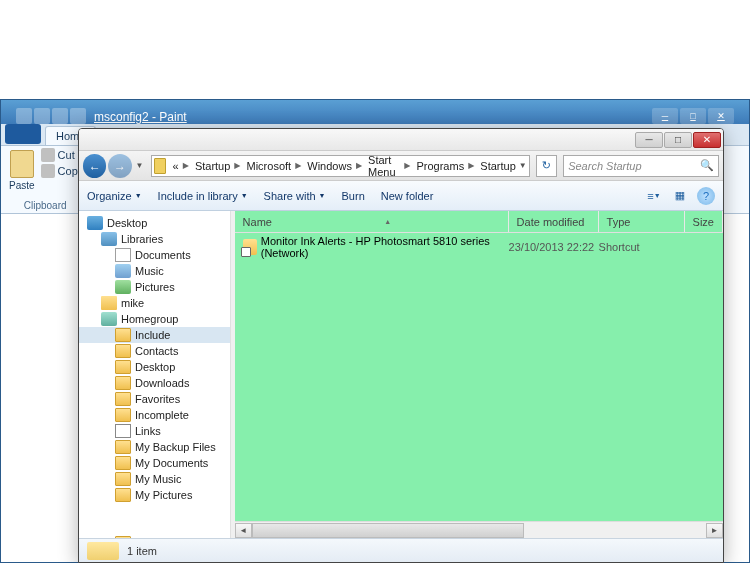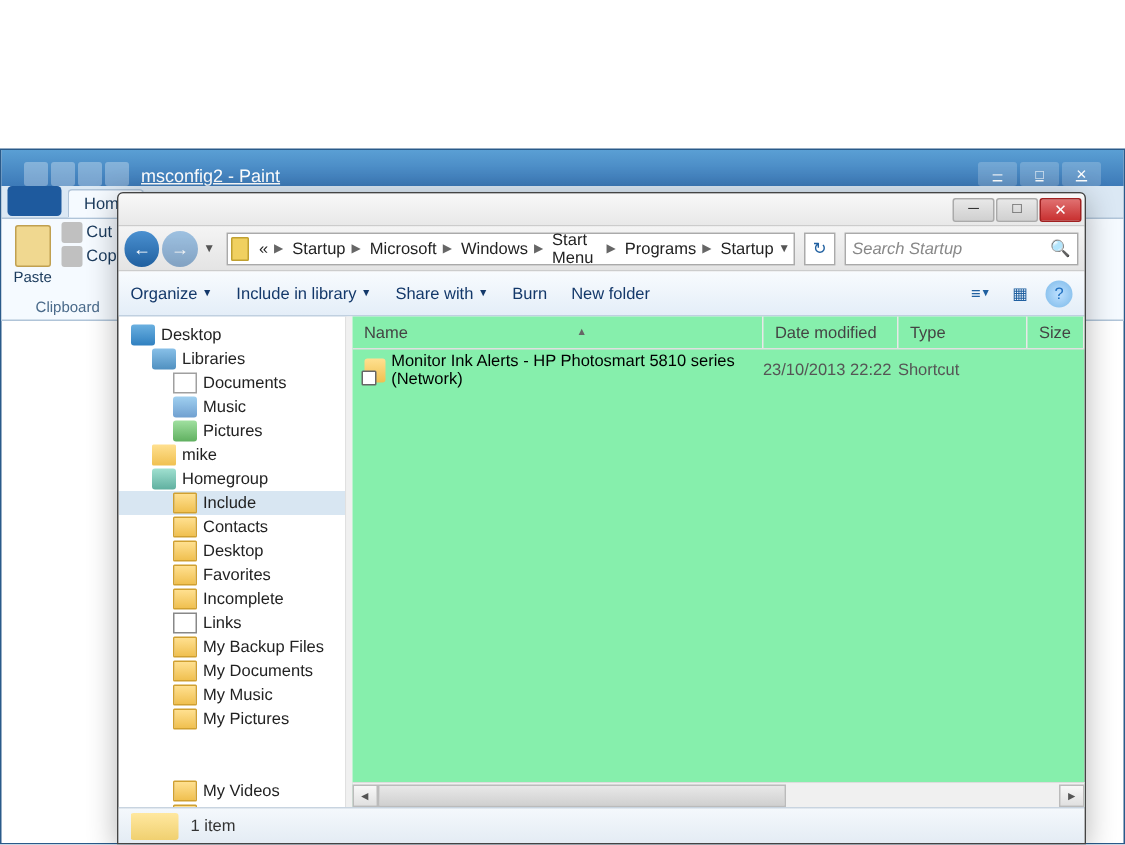--- a/index.html
+++ b/index.html
@@ -251,20 +251,24 @@
         <div class="tree-item" style="padding-left: 36px;">
           <div class="ico ico-folder"></div>
           <span>Contacts</span>
         </div>
         <div class="tree-item" style="padding-left: 36px;">
           <div class="ico ico-folder"></div>
           <span>Desktop</span>
         </div>
         <div class="tree-item" style="padding-left: 36px;">
           <div class="ico ico-folder"></div>
+          <span>Downloads</span>
+        </div>
+        <div class="tree-item" style="padding-left: 36px;">
+          <div class="ico ico-folder"></div>
           <span>Favorites</span>
         </div>
         <div class="tree-item" style="padding-left: 36px;">
           <div class="ico ico-folder"></div>
           <span>Incomplete</span>
         </div>
         <div class="tree-item" style="padding-left: 36px;">
           <div class="ico ico-link"></div>
           <span>Links</span>
         </div>

